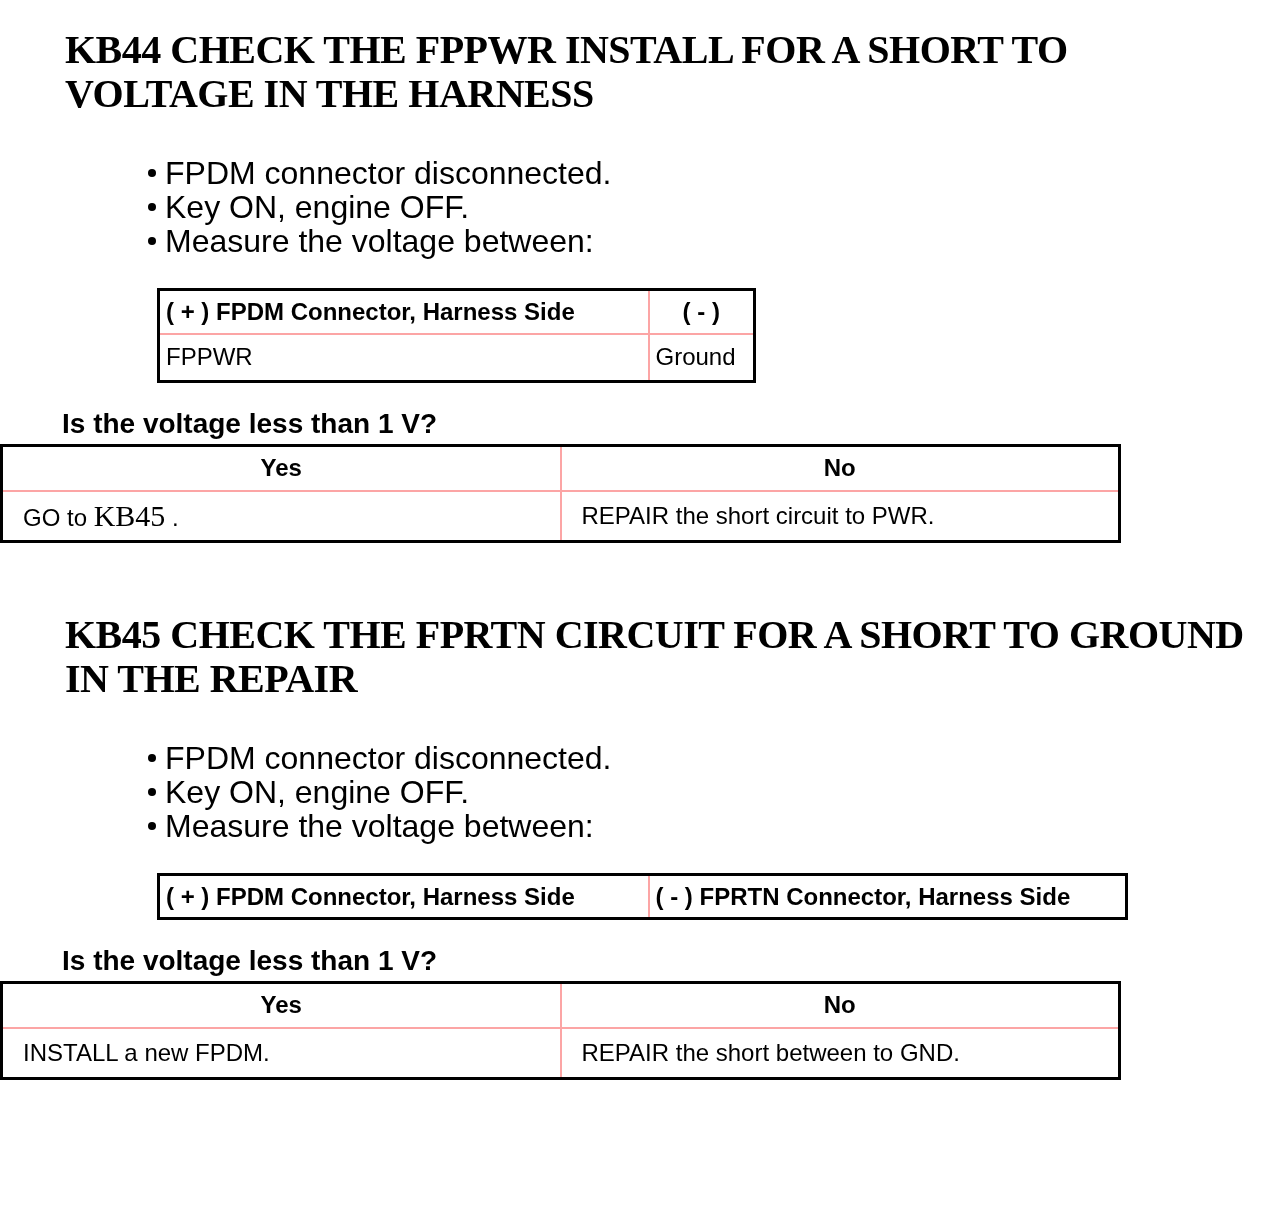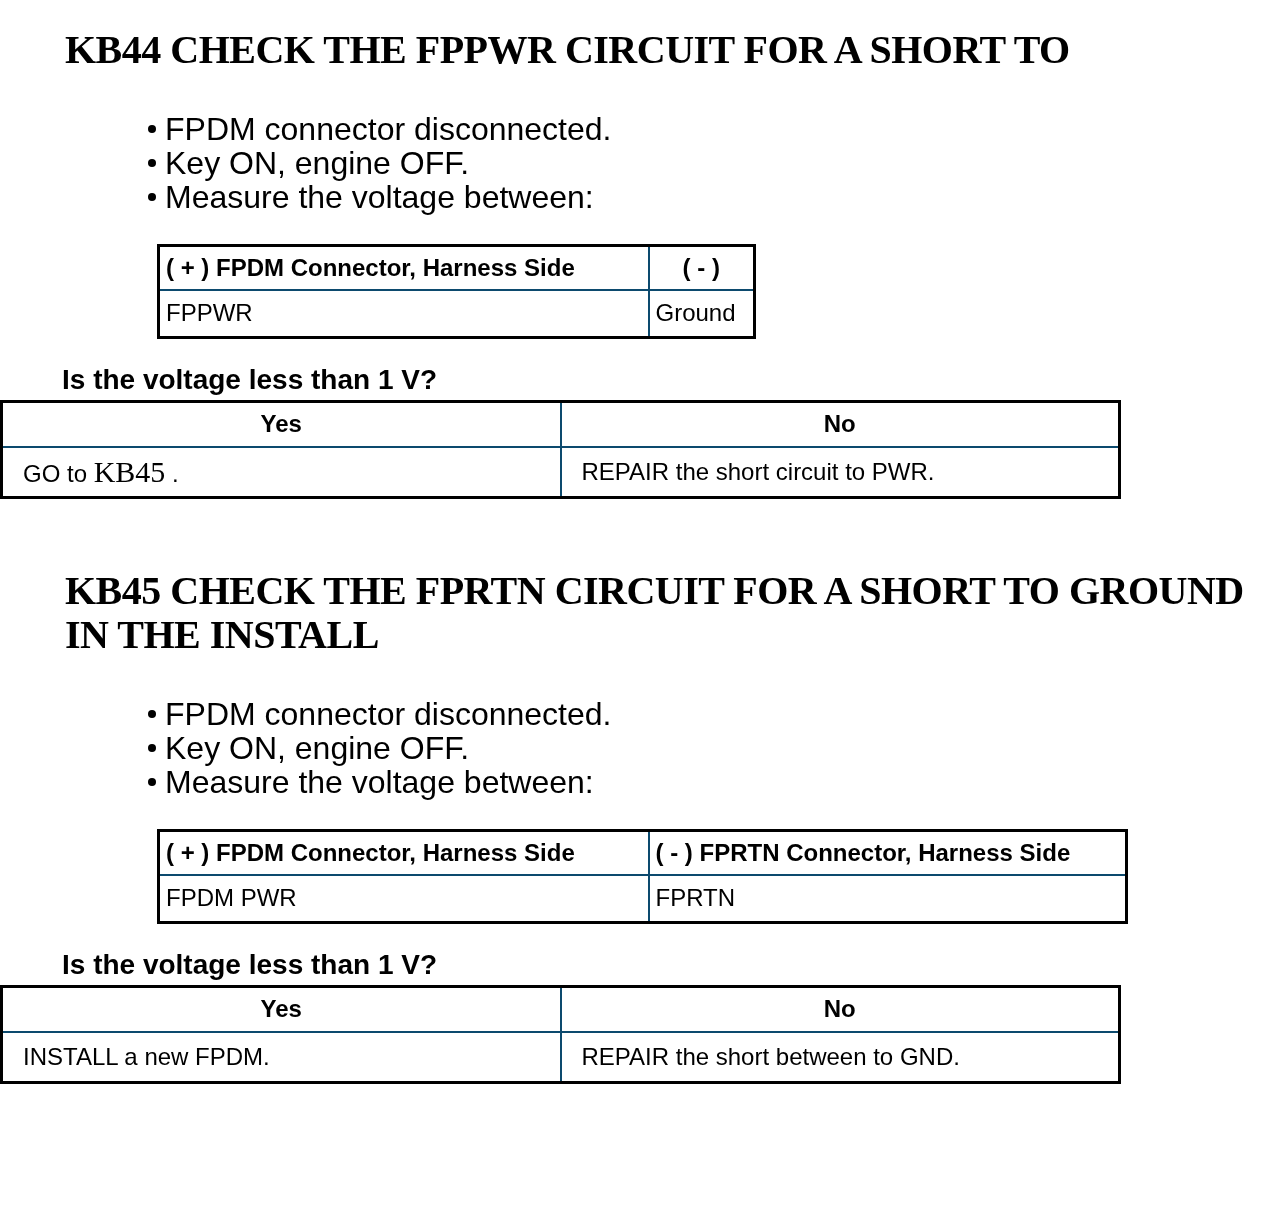--- a/index.html
+++ b/index.html
@@ -29,21 +29,21 @@
   .bullets { margin: 40px 0 0 148px; list-style: none; }
   .bullet-row { display: flex; align-items: center; line-height: 34px; font-size: 32px; }
   .dot {
     display: inline-block; width: 8px; height: 8px;
     background: #000; border-radius: 50%;
     margin-right: 9px; flex: 0 0 auto;
   }
 
   
   table { border-collapse: collapse; table-layout: fixed; font-size: 24px; }
-  th, td { border: 2px solid #0c4a6e; overflow: hidden; white-space: nowrap; }
+  th, td { border: 2px solid #fca5a5; overflow: hidden; white-space: nowrap; }
   table { border: 3px solid #000; }
   th { font-weight: bold; }
 
   
   .measure-table { margin: 30px 0 0 157px; }
   .measure-table th { height: 44px; text-align: left; padding: 0 5px 0 6px; }
   .measure-table td { height: 48px; text-align: left; padding: 0 5px 0 6px; }
   .mt-kb44 { width: 596px; }
   .mt-kb44 .col-pos { width: 490px; }
   .mt-kb44 .col-neg { width: 106px; }
@@ -70,21 +70,22 @@
     color: #000; text-decoration: none;
   }
 </style>
 </head>
 <body>
 
 <div class="page">
 
   <section class="section-kb44">
     <h1 class="heading">
-      <div class="hline">KB44 CHECK THE FPPWR CIRCUIT FOR A SHORT TO</div>
+      <div class="hline">KB44 CHECK THE FPPWR INSTALL FOR A SHORT TO</div>
+      <div class="hline">VOLTAGE IN THE HARNESS</div>
     </h1>
 
     <ul class="bullets">
       <li class="bullet-row">
           <span class="dot"></span>
           <span>FPDM connector disconnected.</span>
         </li>
       <li class="bullet-row">
           <span class="dot"></span>
           <span>Key ON, engine OFF.</span>
@@ -120,21 +121,21 @@
         <td class="col-half"><span>GO to </span><a href="#" class="doc-link">KB45</a><span> .</span></td>
         <td class="col-half">REPAIR the short circuit to PWR.</td>
       </tr>
     </tbody>
       </table>
   </section>
 
   <section class="section-kb45">
     <h1 class="heading">
       <div class="hline">KB45 CHECK THE FPRTN CIRCUIT FOR A SHORT TO GROUND</div>
-      <div class="hline">IN THE INSTALL</div>
+      <div class="hline">IN THE REPAIR</div>
     </h1>
 
     <ul class="bullets">
       <li class="bullet-row">
           <span class="dot"></span>
           <span>FPDM connector disconnected.</span>
         </li>
       <li class="bullet-row">
           <span class="dot"></span>
           <span>Key ON, engine OFF.</span>
@@ -144,24 +145,20 @@
           <span>Measure the voltage between:</span>
         </li>
     </ul>
 
     <table class="measure-table mt-kb45">
       <tbody>
           <tr>
         <th class="col-pos">( + ) FPDM Connector, Harness Side</th>
         <th class="col-neg">( - ) FPRTN Connector, Harness Side</th>
       </tr>
-      <tr>
-        <td class="col-pos">FPDM PWR</td>
-        <td class="col-neg">FPRTN</td>
-      </tr>
     </tbody>
       </table>
 
     <p class="question">Is the voltage less than 1 V?</p>
 
     <table class="decision-table">
       <tbody>
           <tr>
         <th class="col-half">Yes</th>
         <th class="col-half">No</th>

